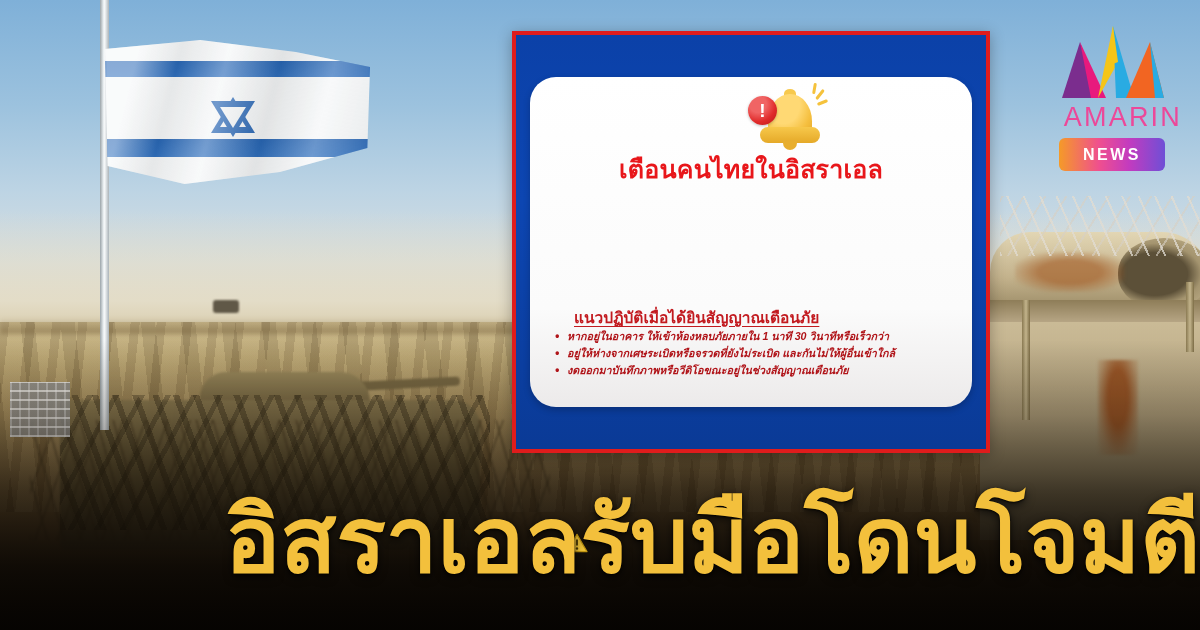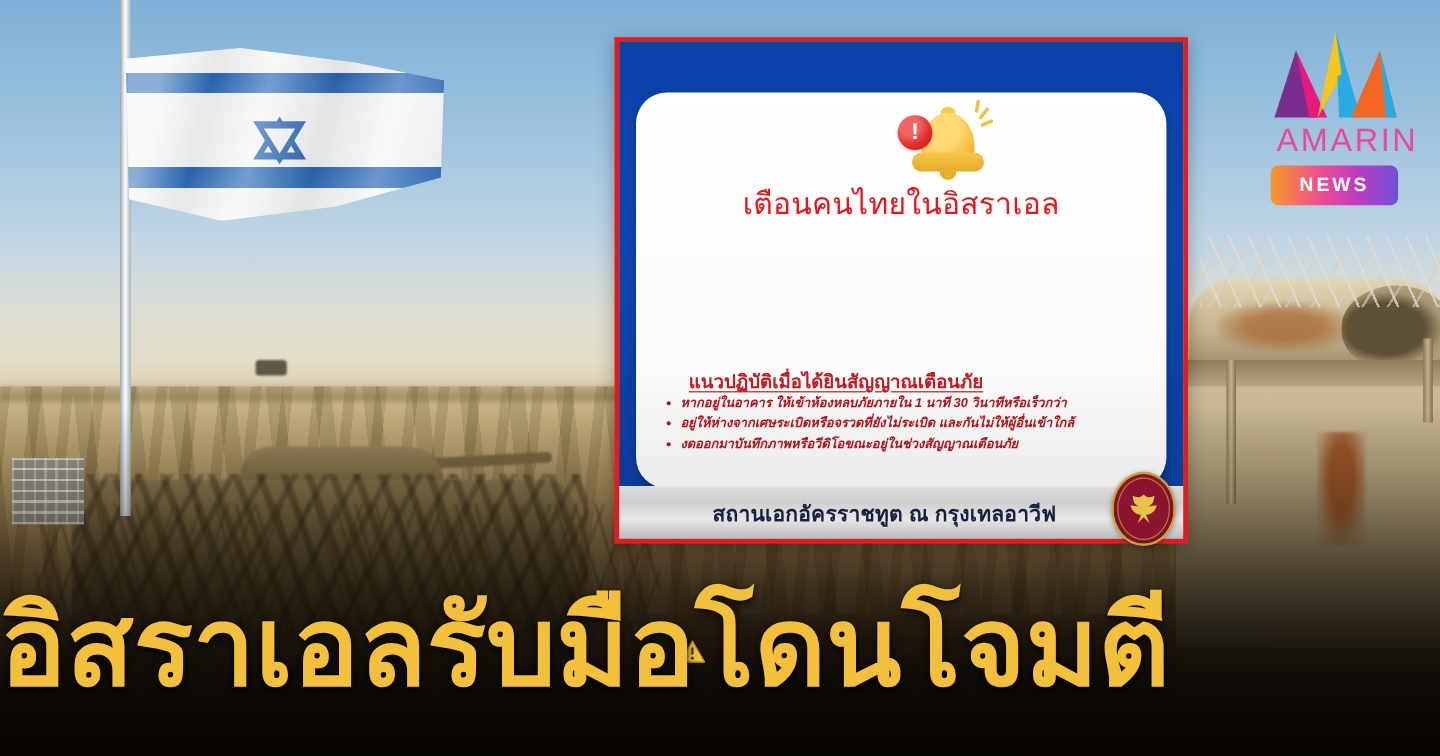--- a/index.html
+++ b/index.html
@@ -230,21 +230,21 @@
   .bell-lines { position:absolute; left:64px; top:8px; width:24px; height:24px; }
   .bell-lines i {
     position:absolute; display:block; background:#f5c23c; border-radius:2px;
   }
   .bl1 { width:11px; height:3px; left:7px; top:13px; transform:rotate(-22deg); }
   .bl2 { width:12px; height:3px; left:4px; top:5px;  transform:rotate(-52deg); }
   .bl3 { width:11px; height:3px; left:-1px; top:-1px; transform:rotate(-80deg); }
 
   .notice-title {
     position:absolute; left:0; top:72px; width:442px;
-    text-align:center; color:#e8161a; font-size:25px; font-weight:400;
+    text-align:center; color:#e8161a; font-size:25px; font-weight:700;
     letter-spacing:.2px;
   }
 
   .redbox {
     position:absolute; left:19px; top:110px; width:404px; height:112px;
     background:linear-gradient(180deg,#f21a1a 0%,#e81414 55%,#d90f0f 100%);
     border-radius:7px;
     display:flex; align-items:center; justify-content:center;
     box-shadow:0 1px 3px rgba(0,0,0,.22);
   }
@@ -314,21 +314,21 @@
     background:linear-gradient(90deg,#f59a28 0%,#ef4f8f 38%,#c33bbf 66%,#6f4fd6 100%);
     display:flex; align-items:center; justify-content:center;
   }
   .news-pill span {
     color:#fff; font-size:16px; font-weight:700; letter-spacing:2.5px;
   }
 
   
   .headline {
     position:absolute; left:0; bottom:44px; width:1200px;
-    text-align:left;
+    text-align:right;
     color:#f3c03c;
     font-size:92px; font-weight:700; line-height:1.0;
     letter-spacing:0px;
     text-shadow:0 3px 10px rgba(0,0,0,.75), 0 1px 2px rgba(0,0,0,.9);
     white-space:nowrap;
   }
 </style>
 </head>
 <body>
 
@@ -403,29 +403,20 @@
         <span class="label" style="margin-left:26px;">แนวปฏิบัติเมื่อได้ยินสัญญาณเตือนภัย</span>
       </div>
 
       <ul class="bullets">
         <li>หากอยู่ในอาคาร ให้เข้าห้องหลบภัยภายใน 1 นาที 30 วินาทีหรือเร็วกว่า</li>
         <li>อยู่ให้ห่างจากเศษระเบิดหรือจรวดที่ยังไม่ระเบิด และกันไม่ให้ผู้อื่นเข้าใกล้</li>
         <li>งดออกมาบันทึกภาพหรือวีดิโอขณะอยู่ในช่วงสัญญาณเตือนภัย</li>
       </ul>
     </div>
 
-    <div class="footer-bar">
-      <span class="ftext">สถานเอกอัครราชทูต ณ กรุงเทลอาวีฟ</span>
-      <div class="seal">
-        <div class="ring-txt"></div>
-        <svg class="garuda" viewBox="0 0 34 30">
-          <path d="M17 3 C14 6 11 6 8 4 C8 9 10 12 13 13 L6 12 C7 17 11 20 15 20 L12 27 L17 22 L22 27 L19 20 C23 20 27 17 28 12 L21 13 C24 12 26 9 26 4 C23 6 20 6 17 3 Z" fill="#e8c24a"></path>
-        </svg>
-      </div>
-    </div>
 
   </div>
 </div>
 
 <div class="logo">
   <svg class="crown" viewBox="0 0 110 78">
     <path d="M4 76 L22 20 L40 76 Z" fill="#7b2d8e"></path>
     <path d="M22 20 L48 76 L33 76 Z" fill="#e8197d"></path>
     <path d="M40 76 L55 4 L60 40 Z" fill="#f5c518"></path>
     <path d="M55 4 L76 76 L58 76 Z" fill="#29abe2"></path>

